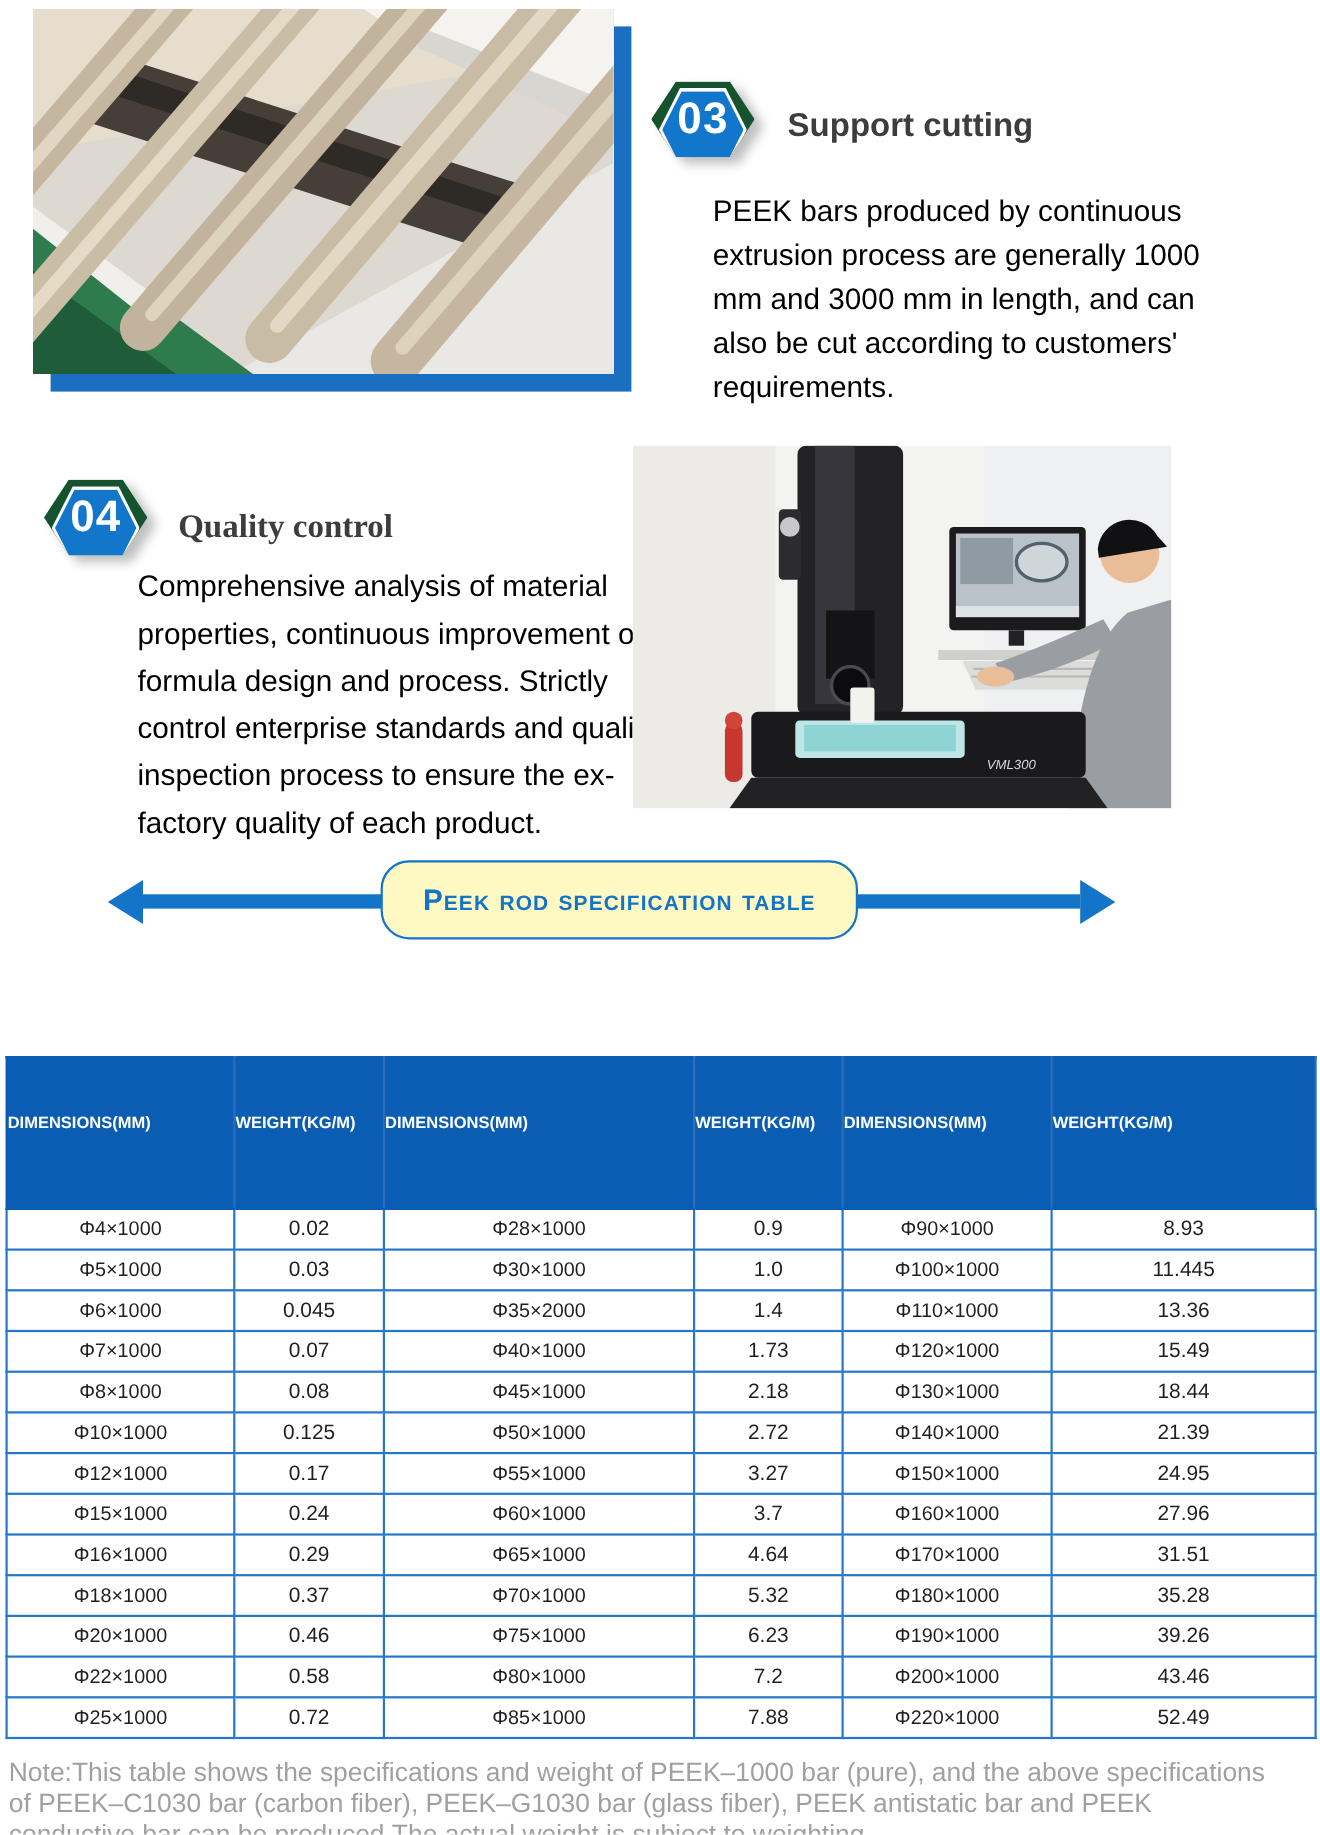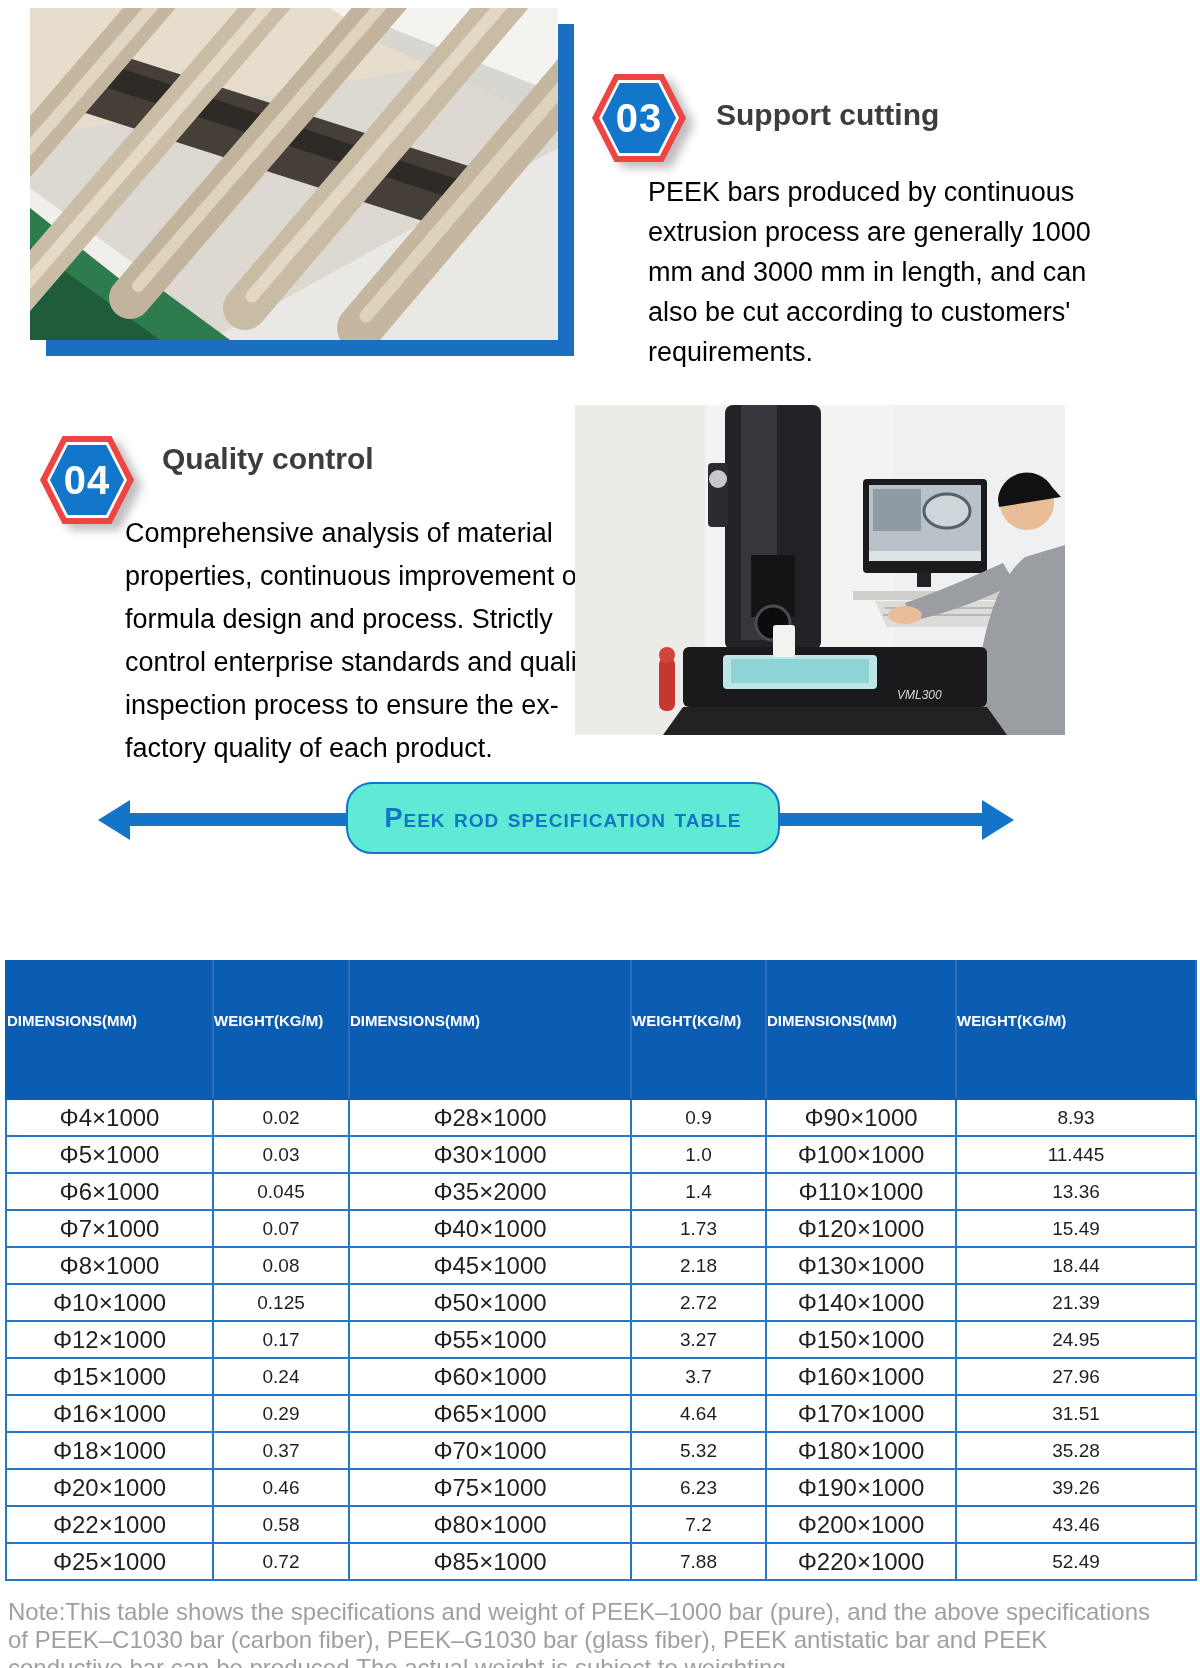--- a/index.html
+++ b/index.html
@@ -8,48 +8,48 @@
 
   
   .photo1{position:absolute;left:30px;top:8px;width:528px;height:332px;
           box-shadow:16px 16px 0 0 #1b6fc1;overflow:hidden;}
   .photo2{position:absolute;left:575px;top:405px;width:490px;height:330px;overflow:hidden;}
   .photo1 svg,.photo2 svg{display:block;width:100%;height:100%;}
 
   
   .hex-wrap{position:absolute;filter:drop-shadow(8px 6px 5px rgba(110,110,110,.45));}
   .hex,.hex-ring,.hex-core{clip-path:polygon(24% 0,76% 0,100% 50%,76% 100%,24% 100%,0 50%);}
-  .hex{position:relative;width:94px;height:88px;background:#ef4444;
+  .hex{position:relative;width:94px;height:69px;background:#14532d;
        display:flex;align-items:center;justify-content:center;}
   .hex-ring{position:absolute;left:7px;top:6px;width:80px;height:76px;background:#ffffff;}
   .hex-core{position:absolute;left:10px;top:9px;width:74px;height:70px;background:#1277cb;}
   .hex-num{position:relative;z-index:2;color:#fff;font-size:40px;font-weight:bold;letter-spacing:1px;}
 
   .sec-title{position:absolute;color:#3d3d3d;font-size:30px;font-weight:bold;white-space:nowrap;}
   .sec-body{position:absolute;color:#000000;font-size:27px;line-height:40px;}
 
   
   .banner-bar{position:absolute;left:128px;top:813px;width:854px;height:13px;background:#1374c8;}
   .arrow-left,.arrow-right{position:absolute;top:800px;width:0;height:0;
       border-top:20px solid transparent;border-bottom:20px solid transparent;}
   .arrow-left{left:98px;border-right:32px solid #1374c8;}
   .arrow-right{left:982px;border-left:32px solid #1374c8;}
-  .banner-box{position:absolute;left:346px;top:782px;width:430px;height:68px;background:#5eead4;
+  .banner-box{position:absolute;left:346px;top:782px;width:430px;height:68px;background:#fef9c3;
       border:2px solid #1374c8;border-radius:26px;display:flex;align-items:center;justify-content:center;}
   .banner-label{color:#1374c8;font-size:27px;font-weight:600;letter-spacing:1px;
       font-variant:small-caps;white-space:nowrap;}
 
   
   .spec-table{position:absolute;left:5px;top:960px;width:1190px;border-collapse:collapse;table-layout:fixed;}
   .spec-table th{background:#0a5db3;color:#ffffff;font-size:15px;font-weight:bold;
       height:116px;text-align:left;vertical-align:middle;padding:0 0 20px 0;
       border:2px solid #0a5db3;border-right:2px solid #2a6fbe;}
   .spec-table td{border:2px solid #2577c9;height:35px;text-align:center;color:#1f1f1f;
       background:#ffffff;padding:0;}
-  .spec-table td.dim{font-size:24px;}
+  .spec-table td.dim{font-size:18px;}
   .spec-table td.wt{font-size:19px;}
 
   .note{position:absolute;left:8px;top:1598px;width:1150px;color:#a0a0a0;
         font-size:24px;line-height:28px;}
 </style>
 </head>
 <body>
 
 <div class="page">
 
@@ -90,21 +90,21 @@
   <div class="sec-title" style="left:716px;top:98px;">Support cutting</div>
   <div class="sec-body" style="left:648px;top:172px;width:470px;">PEEK bars produced by continuous extrusion process are generally 1000 mm and 3000 mm in length, and can also be cut according to customers' requirements.</div>
 
   <div class="hex-wrap" style="left:40px;top:436px;">
     <div class="hex">
       <div class="hex-ring"></div>
       <div class="hex-core"></div>
       <div class="hex-num">04</div>
     </div>
   </div>
-  <div class="sec-title" style="left:162px;top:442px;">Quality control</div>
+  <div class="sec-title" style="left:162px;top:462px;font-family:Liberation Serif, serif;">Quality control</div>
   <div class="sec-body" style="left:100px;top:512px;width:485px;line-height:43px;margin-left:25px;">Comprehensive analysis of material properties, continuous improvement of formula design and process. Strictly control enterprise standards and quality inspection process to ensure the ex-factory quality of each product.</div>
 
   <div class="photo2">
     <svg viewBox="0 0 490 330" preserveAspectRatio="none">
       <rect width="490" height="330" fill="#f3f3f1"></rect>
       <rect x="320" y="0" width="170" height="330" fill="#eef0f1"></rect>
       <polygon points="0,0 130,0 130,330 0,330" fill="#ecebe8"></polygon>
 
       <rect x="150" y="0" width="96" height="245" rx="8" fill="#232327"></rect>
       <rect x="166" y="0" width="36" height="235" fill="#36363c"></rect>

